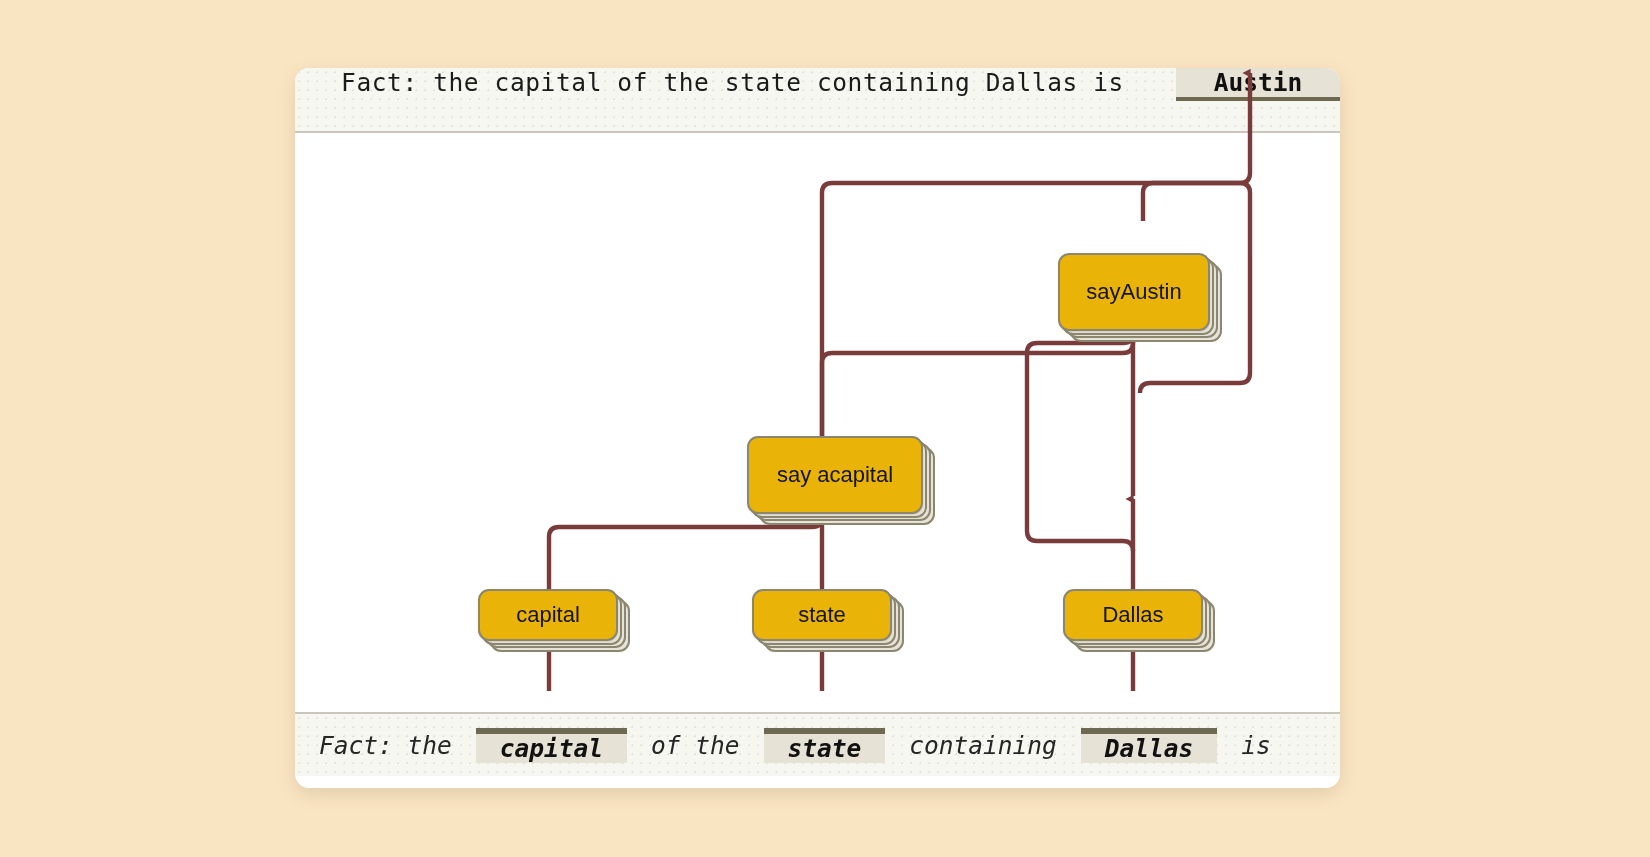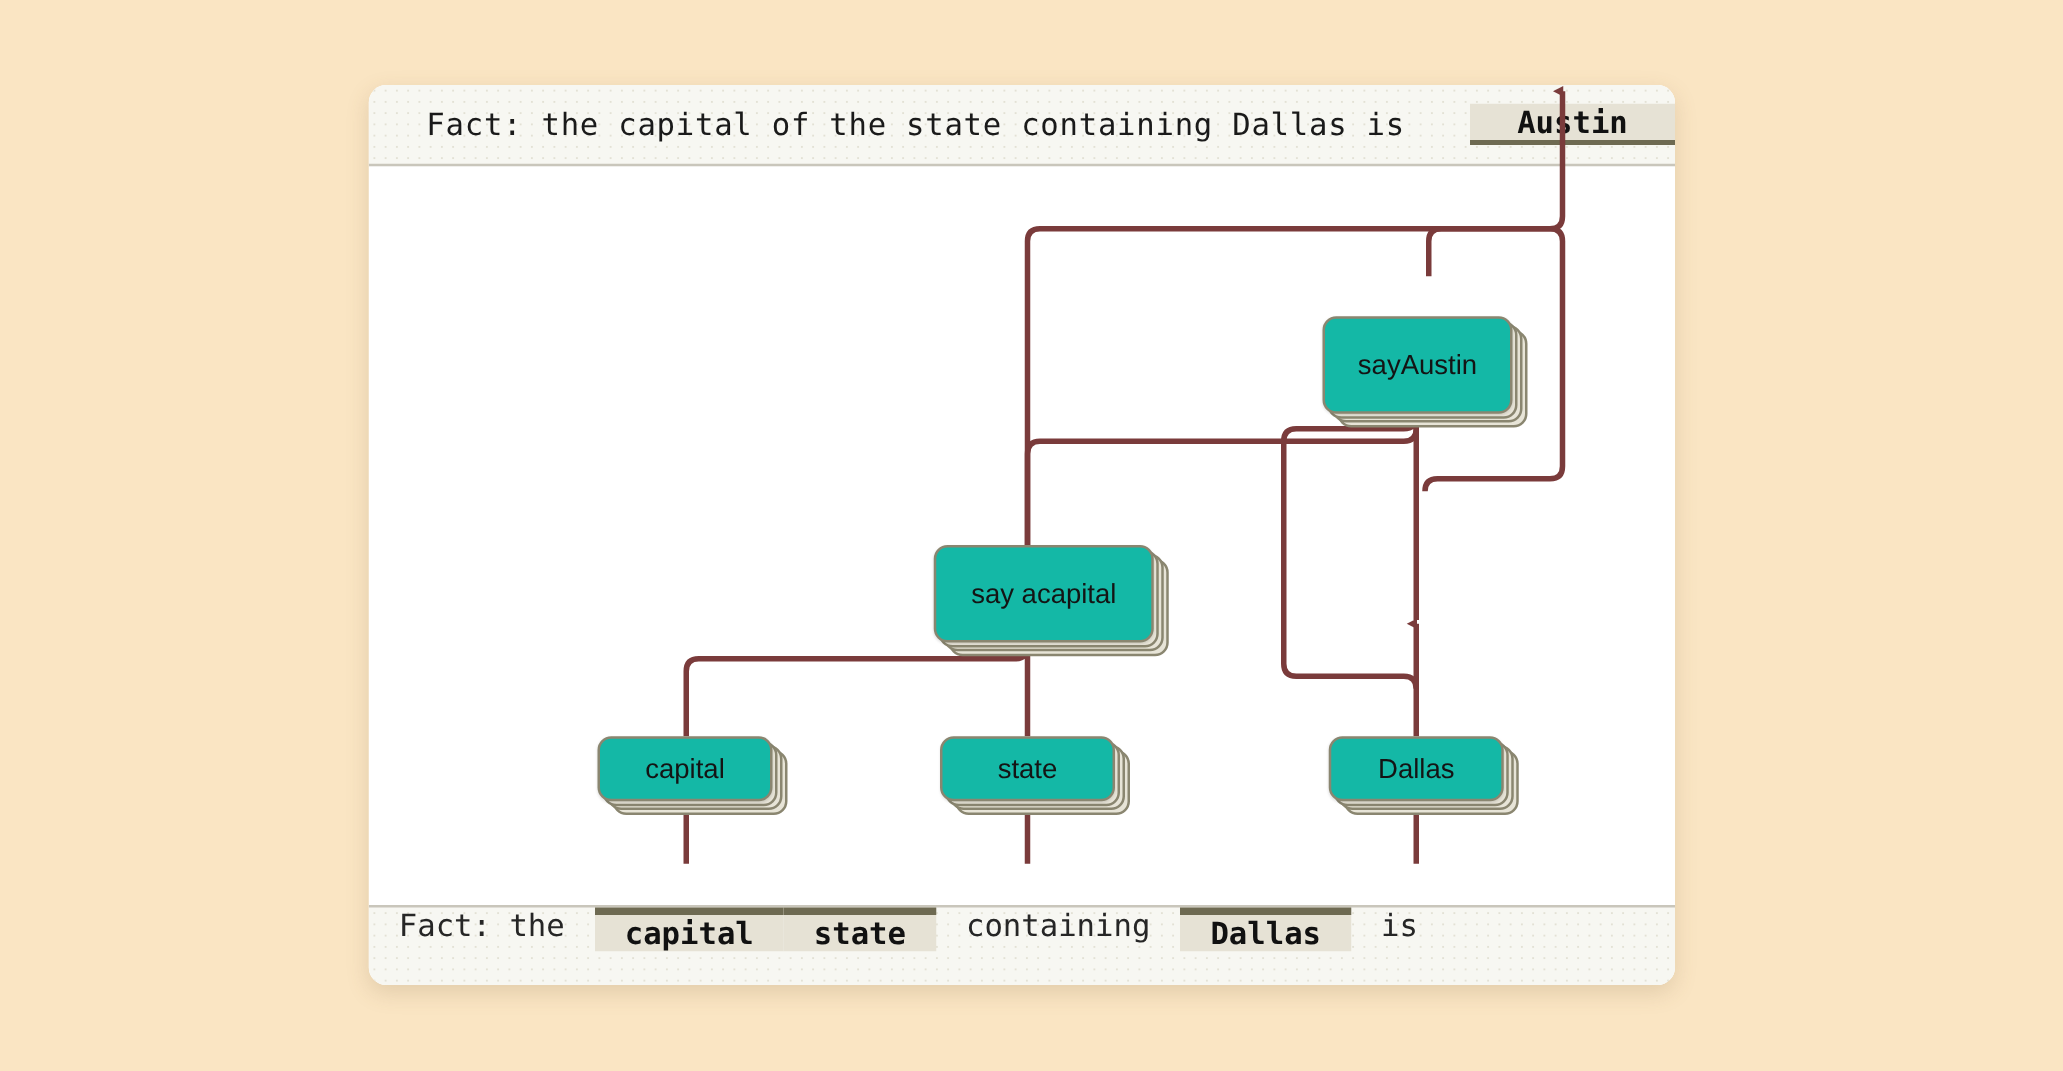--- a/index.html
+++ b/index.html
@@ -34,21 +34,21 @@
   }
 
   
   .prompt-bar {
     position: absolute;
     left: 0;
     top: 0;
     width: 100%;
     height: 63px;
     display: flex;
-    align-items: center;
+    align-items: flex-start;
     border-bottom: 2px solid #c9c6bb;
     background: #f7f7f2;
     background-image: radial-gradient(#e3e1d5 1px, transparent 1px);
     background-size: 9px 9px;
   }
   .prompt-text {
     flex: 1 1 auto;
     display: flex;
     align-items: center;
     justify-content: center;
@@ -70,29 +70,30 @@
     font-family: "DejaVu Sans Mono", monospace;
     font-weight: bold;
     font-size: 24.5px;
     color: #111111;
   }
 
   
   .token-bar {
     position: absolute;
     left: 0;
-    bottom: 0;
+    bottom: 12px;
     width: 100%;
     height: 62px;
     display: flex;
-    align-items: flex-start;
+    align-items: center;
     border-top: 2px solid #c9c6bb;
     background: #f7f7f2;
     background-image: radial-gradient(#e3e1d5 1px, transparent 1px);
     background-size: 9px 9px;
+    font-style: italic;
   }
   .token {
     display: flex;
     align-items: center;
     justify-content: center;
     padding: 0 24px;
     font-family: "DejaVu Sans Mono", monospace;
     font-size: 24.5px;
     color: #262626;
     white-space: pre;
@@ -142,21 +143,21 @@
   .node .s1 { transform: translate(4px,  4px); }
   .node .face {
     position: absolute;
     left: 0;
     top: 0;
     width: 100%;
     height: 100%;
     box-sizing: border-box;
     border: 2px solid #8a8670;
     border-radius: 11px;
-    background: #14b8a6;
+    background: #eab308;
     display: flex;
     align-items: center;
     justify-content: center;
     text-align: center;
     line-height: 1.18;
     font-size: 22px;
     color: #141414;
     box-shadow: 0 1px 2px rgba(0,0,0,0.10);
   }
 </style>
@@ -248,20 +249,21 @@
           <span>say</span>
             <br>
           <span>Austin</span>
         </div>
       </div>
     </div>
 
     <div class="token-bar" id="token-bar">
         <div class="token">Fact: the</div>
         <div class="token hl">capital</div>
+        <div class="token">of the</div>
         <div class="token hl">state</div>
         <div class="token">containing</div>
         <div class="token hl">Dallas</div>
         <div class="token">is</div>
       </div>
 
   </div>
 </div>
 
 </body></html>

